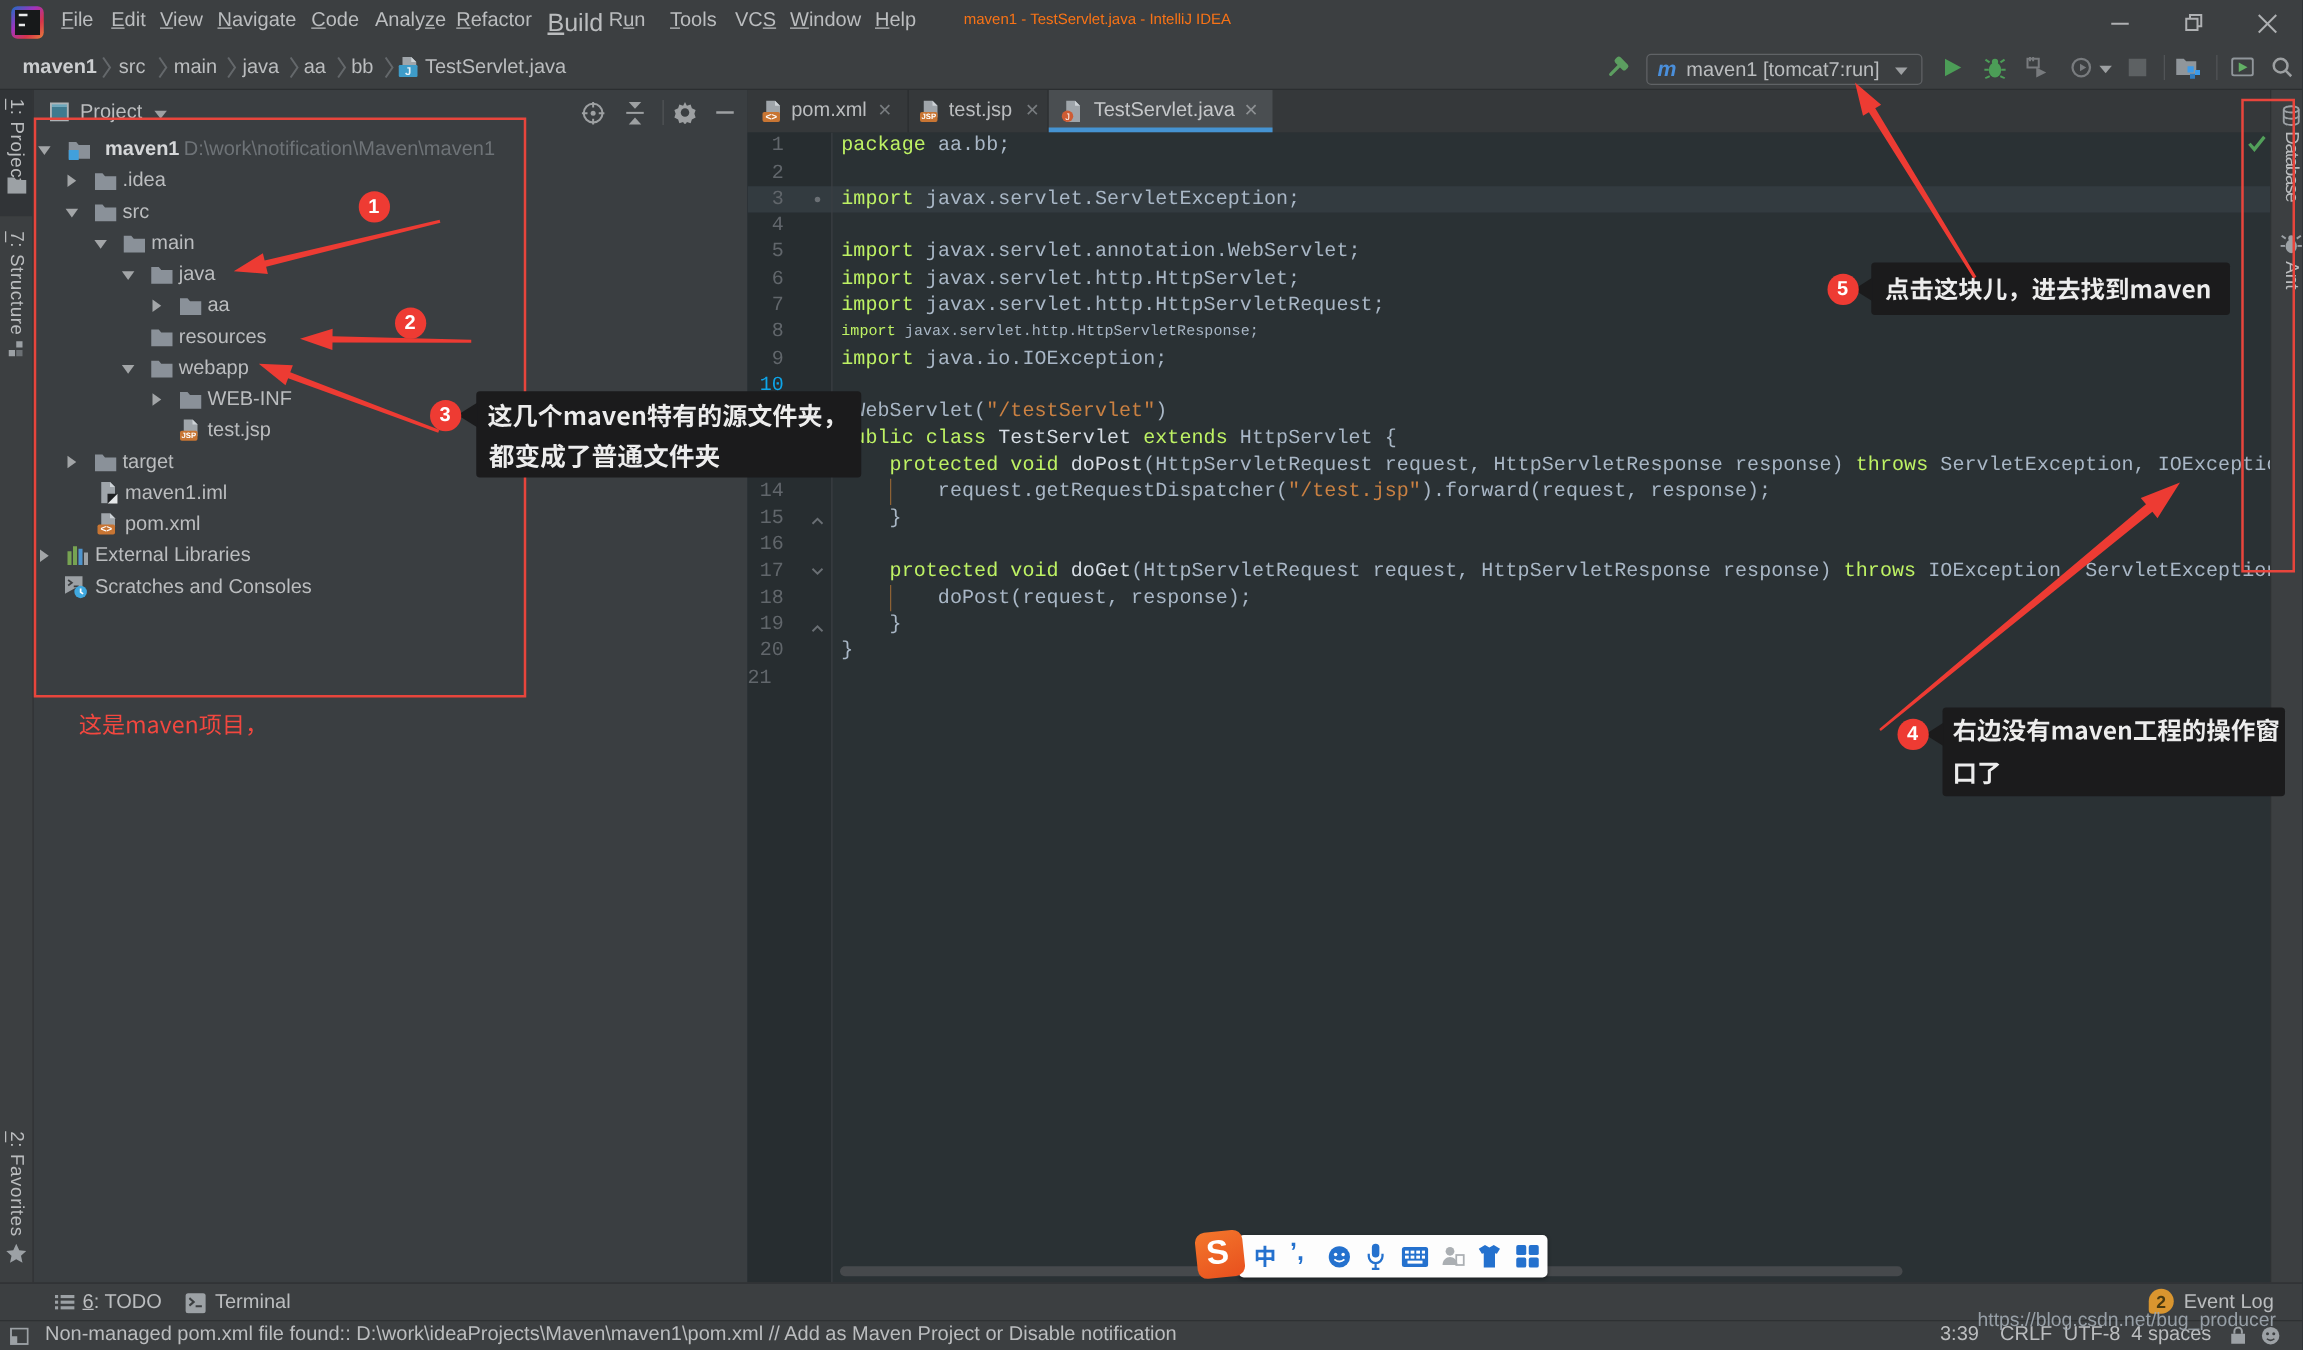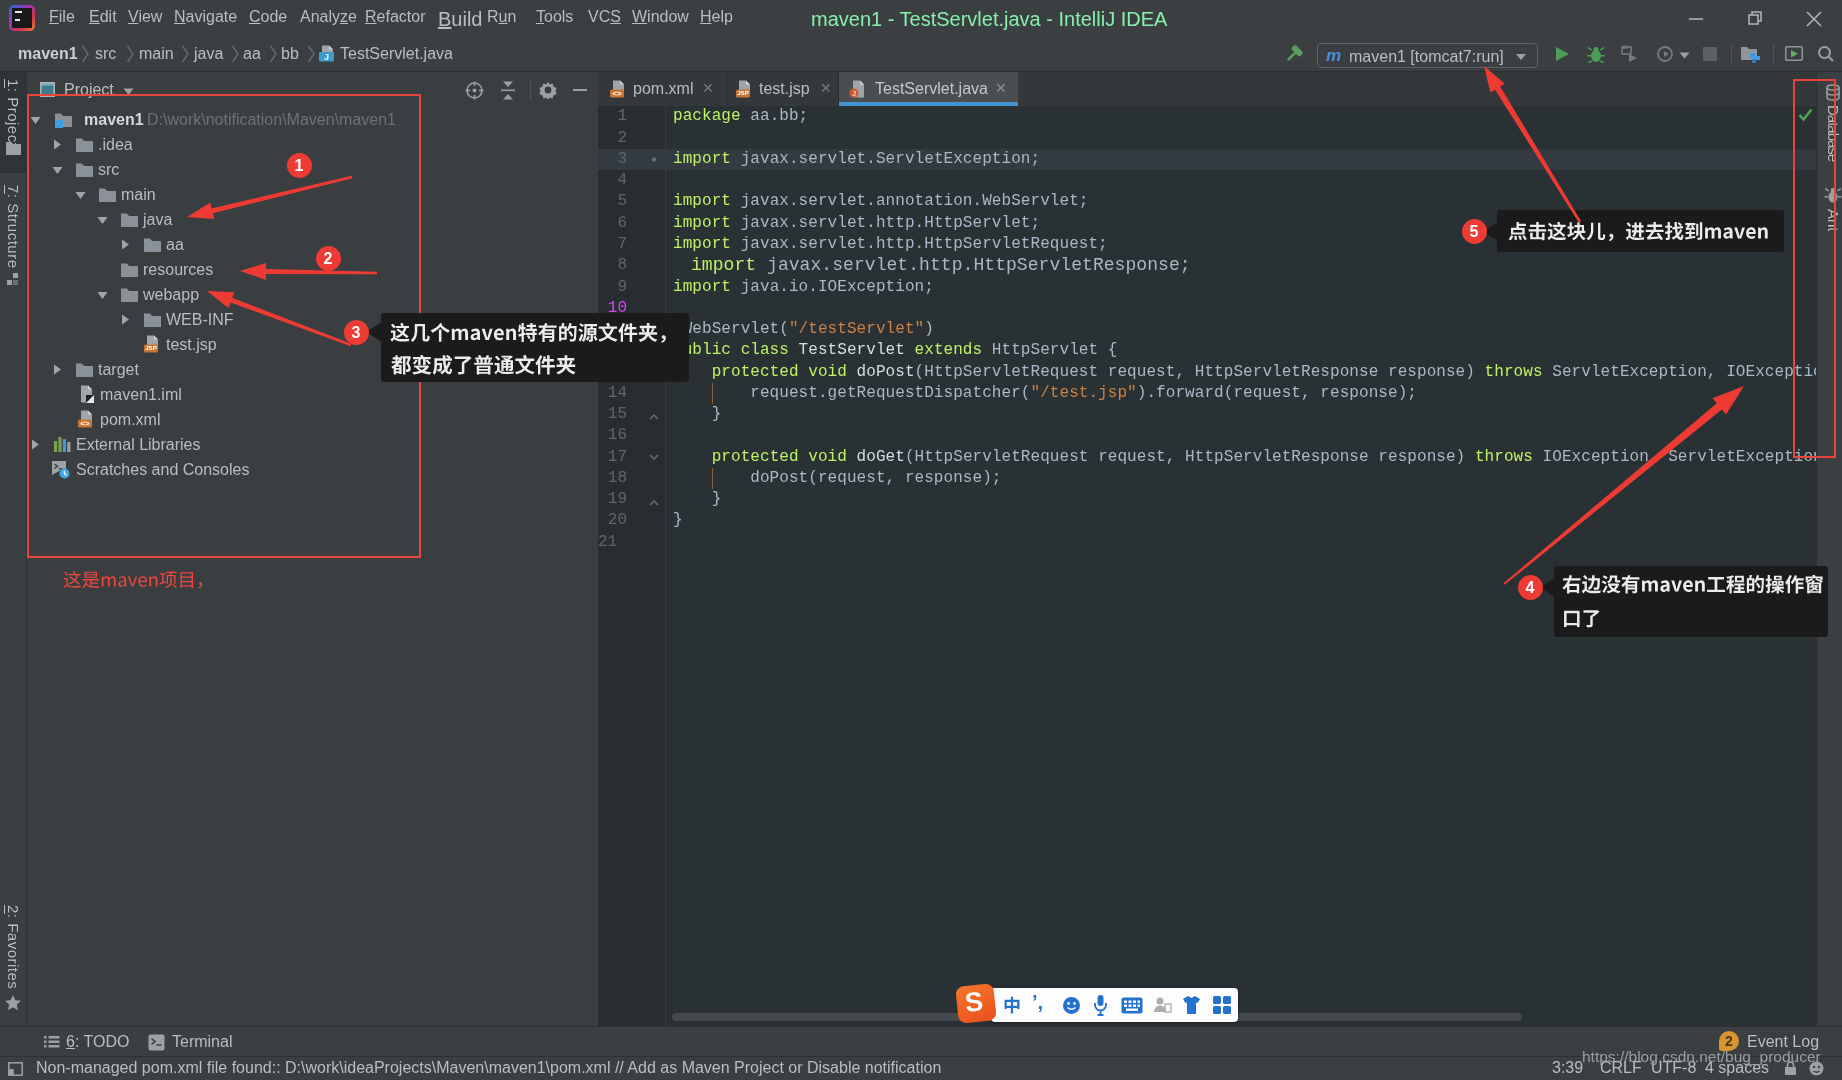--- a/index.html
+++ b/index.html
@@ -24,21 +24,21 @@
     <span class="abs" style="left:174px;top:8px;font-size:16px"><u>N</u>avigate</span>
     <span class="abs" style="left:249px;top:8px;font-size:16px"><u>C</u>ode</span>
     <span class="abs" style="left:300px;top:8px;font-size:16px">Analy<u>z</u>e</span>
     <span class="abs" style="left:365px;top:8px;font-size:16px"><u>R</u>efactor</span>
     <span class="abs" style="left:438px;top:8px;font-size:20px"><u>B</u>uild</span>
     <span class="abs" style="left:487px;top:8px;font-size:16px">R<u>u</u>n</span>
     <span class="abs" style="left:536px;top:8px;font-size:16px"><u>T</u>ools</span>
     <span class="abs" style="left:588px;top:8px;font-size:16px">VC<u>S</u></span>
     <span class="abs" style="left:632px;top:8px;font-size:16px"><u>W</u>indow</span>
     <span class="abs" style="left:700px;top:8px;font-size:16px"><u>H</u>elp</span>
-<span class="abs" style="left:811px;top:8px;font-size:20px;color:#86efac">maven1 - TestServlet.java - IntelliJ IDEA</span>
+<span class="abs" style="left:771px;top:8px;font-size:12px;color:#f97316">maven1 - TestServlet.java - IntelliJ IDEA</span>
 <svg class="abs" style="left:1686px;top:8px" width="140" height="22" viewBox="0 0 140 22" fill="none" stroke="#AFB1B3" stroke-width="1.6">
 <line x1="3" y1="11" x2="17" y2="11"></line>
 <rect x="63" y="7" width="9" height="9"></rect>
       <polyline points="66,7 66,4 75,4 75,13 72,13"></polyline>
 <line x1="121" y1="4" x2="135" y2="18"></line>
       <line x1="135" y1="4" x2="121" y2="18"></line>
 </svg>
 </div>
 
 <div class="abs" style="left:0;top:36px;width:1842px;height:36px;background:#3C3F41;border-bottom:1px solid #2B2E30">
@@ -363,24 +363,24 @@
       <div class="abs mono" style="left:0px;top:148.8px;width:29px;text-align:right;font-size:16px;color:#61666B;height:21.27px;line-height:21.27px">3</div>
       <div class="abs mono" style="left:75px;top:148.8px;font-size:16px;letter-spacing:0.06px;white-space:pre;height:21.27px;line-height:21.27px"><span class="kw">import</span><span class="pln"> javax.servlet.ServletException;</span></div>
       <div class="abs mono" style="left:0px;top:170.1px;width:29px;text-align:right;font-size:16px;color:#61666B;height:21.27px;line-height:21.27px">4</div>
       <div class="abs mono" style="left:0px;top:191.4px;width:29px;text-align:right;font-size:16px;color:#61666B;height:21.27px;line-height:21.27px">5</div>
       <div class="abs mono" style="left:75px;top:191.4px;font-size:16px;letter-spacing:0.06px;white-space:pre;height:21.27px;line-height:21.27px"><span class="kw">import</span><span class="pln"> javax.servlet.annotation.WebServlet;</span></div>
       <div class="abs mono" style="left:0px;top:212.6px;width:29px;text-align:right;font-size:16px;color:#61666B;height:21.27px;line-height:21.27px">6</div>
       <div class="abs mono" style="left:75px;top:212.6px;font-size:16px;letter-spacing:0.06px;white-space:pre;height:21.27px;line-height:21.27px"><span class="kw">import</span><span class="pln"> javax.servlet.http.HttpServlet;</span></div>
       <div class="abs mono" style="left:0px;top:233.9px;width:29px;text-align:right;font-size:16px;color:#61666B;height:21.27px;line-height:21.27px">7</div>
       <div class="abs mono" style="left:75px;top:233.9px;font-size:16px;letter-spacing:0.06px;white-space:pre;height:21.27px;line-height:21.27px"><span class="kw">import</span><span class="pln"> javax.servlet.http.HttpServletRequest;</span></div>
       <div class="abs mono" style="left:0px;top:255.2px;width:29px;text-align:right;font-size:16px;color:#61666B;height:21.27px;line-height:21.27px">8</div>
-      <div class="abs mono" style="left:93px;top:255.2px;font-size:18px;letter-spacing:0.06px;white-space:pre;height:21.27px;line-height:21.27px"><span class="kw">import</span><span class="pln"> javax.servlet.http.HttpServletResponse;</span></div>
+      <div class="abs mono" style="left:75px;top:255.2px;font-size:12px;letter-spacing:0.06px;white-space:pre;height:21.27px;line-height:21.27px"><span class="kw">import</span><span class="pln"> javax.servlet.http.HttpServletResponse;</span></div>
       <div class="abs mono" style="left:0px;top:276.5px;width:29px;text-align:right;font-size:16px;color:#61666B;height:21.27px;line-height:21.27px">9</div>
       <div class="abs mono" style="left:75px;top:276.5px;font-size:16px;letter-spacing:0.06px;white-space:pre;height:21.27px;line-height:21.27px"><span class="kw">import</span><span class="pln"> java.io.IOException;</span></div>
-      <div class="abs mono" style="left:0px;top:297.7px;width:29px;text-align:right;font-size:16px;color:#d946ef;height:21.27px;line-height:21.27px">10</div>
+      <div class="abs mono" style="left:0px;top:297.7px;width:29px;text-align:right;font-size:16px;color:#0ea5e9;height:21.27px;line-height:21.27px">10</div>
       <div class="abs mono" style="left:0px;top:319.0px;width:29px;text-align:right;font-size:16px;color:#61666B;height:21.27px;line-height:21.27px">11</div>
       <div class="abs mono" style="left:75px;top:319.0px;font-size:16px;letter-spacing:0.06px;white-space:pre;height:21.27px;line-height:21.27px"><span class="pln">@WebServlet(</span><span class="str">"/testServlet"</span><span class="pln">)</span></div>
       <div class="abs mono" style="left:0px;top:340.3px;width:29px;text-align:right;font-size:16px;color:#61666B;height:21.27px;line-height:21.27px">12</div>
       <div class="abs mono" style="left:75px;top:340.3px;font-size:16px;letter-spacing:0.06px;white-space:pre;height:21.27px;line-height:21.27px"><span class="kw">public class</span><span class="mth"> TestServlet </span><span class="kw">extends</span><span class="pln"> HttpServlet {</span></div>
       <div class="abs mono" style="left:0px;top:361.5px;width:29px;text-align:right;font-size:16px;color:#61666B;height:21.27px;line-height:21.27px">13</div>
       <div class="abs mono" style="left:75px;top:361.5px;font-size:16px;letter-spacing:0.06px;white-space:pre;height:21.27px;line-height:21.27px"><span class="pln">    </span><span class="kw">protected void</span><span class="mth"> doPost</span><span class="pln">(HttpServletRequest request, HttpServletResponse response) </span><span class="kw">throws</span><span class="pln"> ServletException, IOException {</span></div>
       <div class="abs mono" style="left:0px;top:382.8px;width:29px;text-align:right;font-size:16px;color:#61666B;height:21.27px;line-height:21.27px">14</div>
       <div class="abs mono" style="left:75px;top:382.8px;font-size:16px;letter-spacing:0.06px;white-space:pre;height:21.27px;line-height:21.27px"><span class="pln">        request.getRequestDispatcher(</span><span class="str">"/test.jsp"</span><span class="pln">).forward(request, response);</span></div>
       <div class="abs mono" style="left:0px;top:404.1px;width:29px;text-align:right;font-size:16px;color:#61666B;height:21.27px;line-height:21.27px">15</div>
       <div class="abs mono" style="left:75px;top:404.1px;font-size:16px;letter-spacing:0.06px;white-space:pre;height:21.27px;line-height:21.27px"><span class="pln">    }</span></div>

